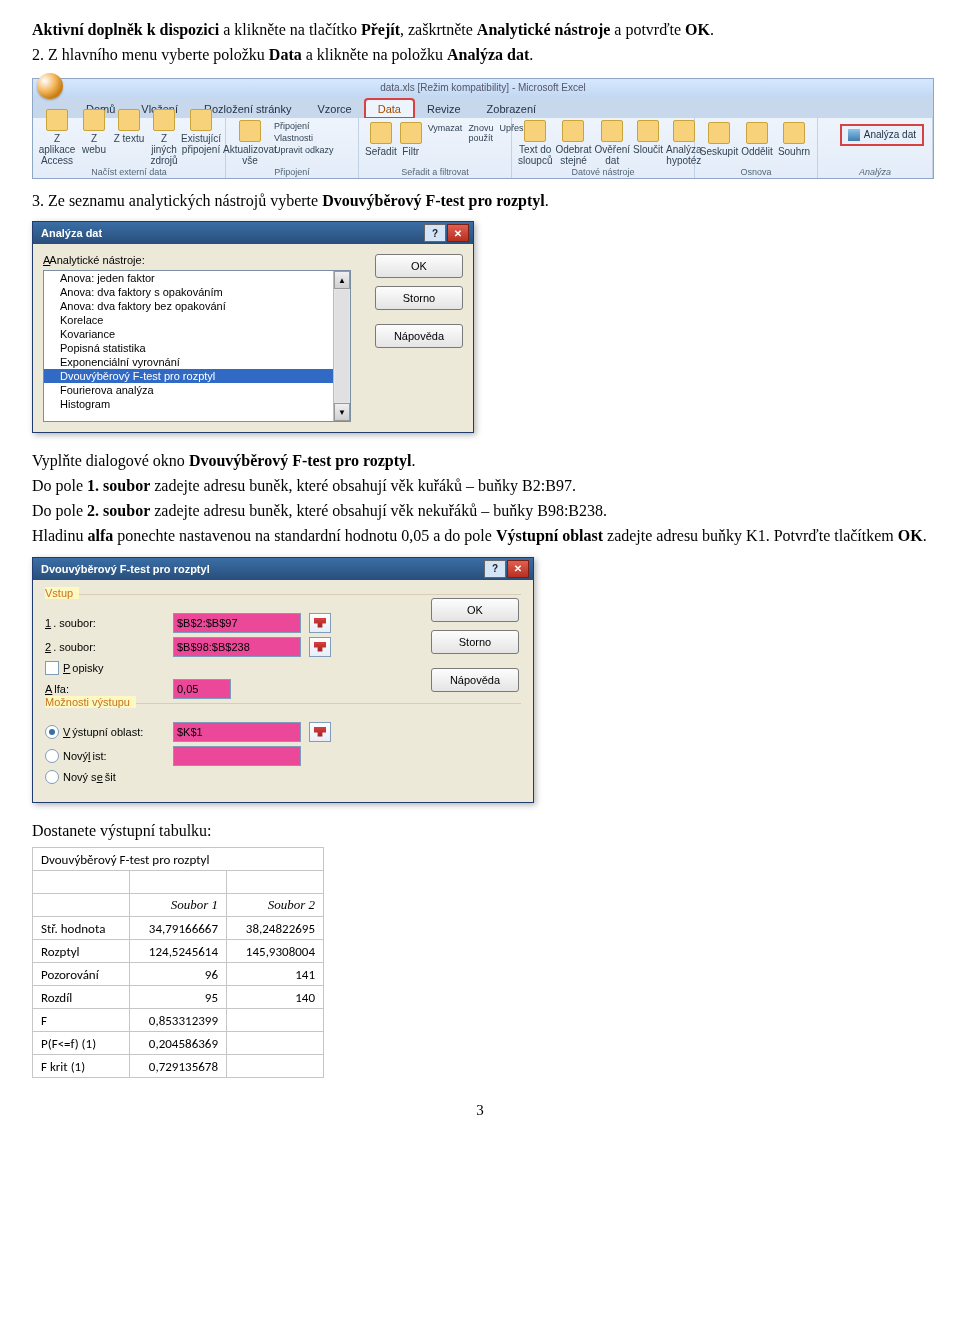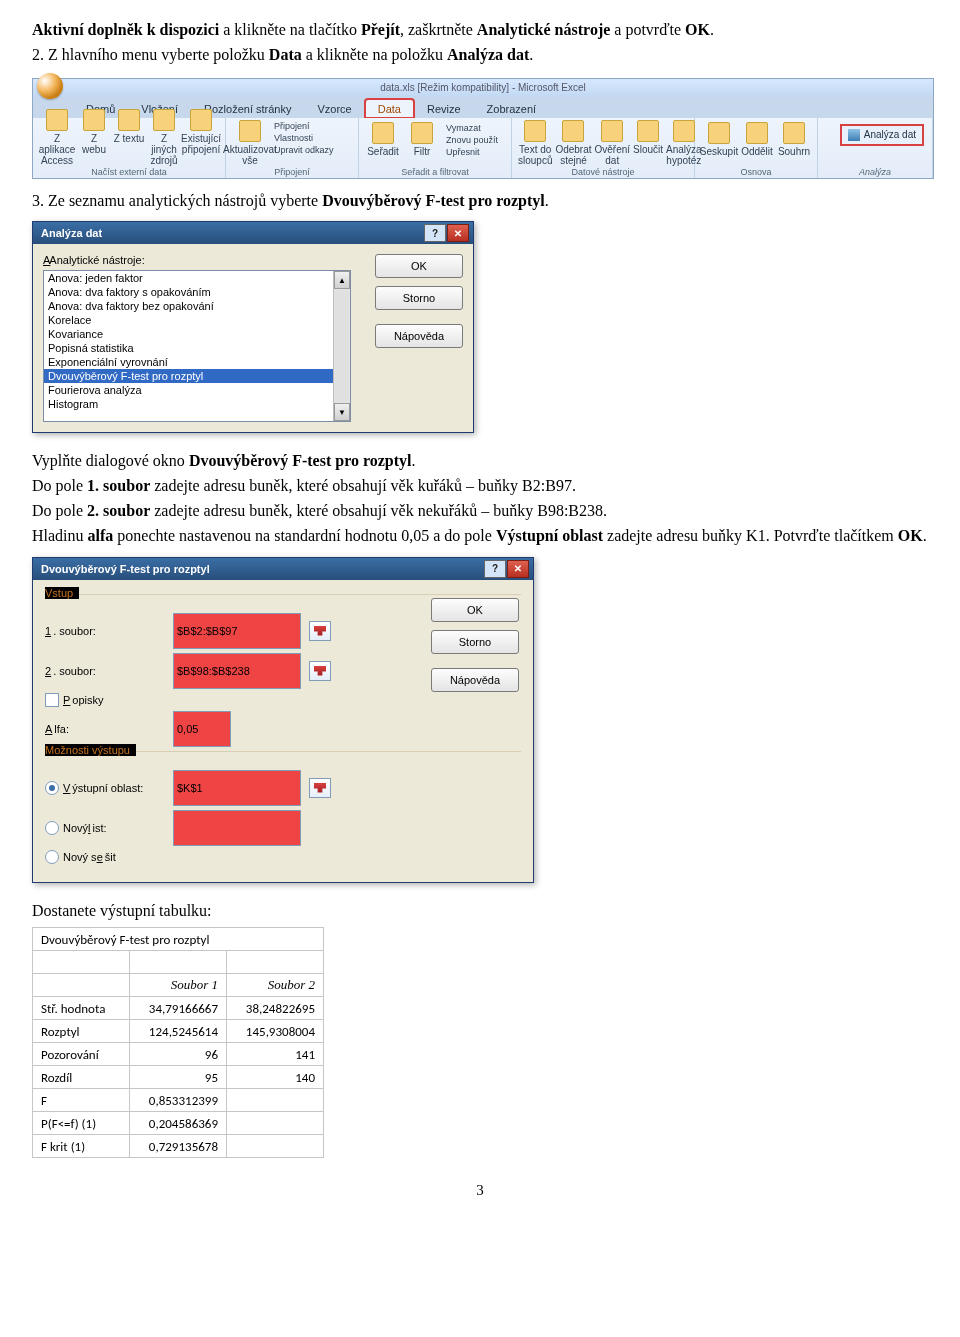--- a/index.html
+++ b/index.html
@@ -164,21 +164,21 @@
   .dlg-col { flex: 1; }
   .dlg-label { font-size: 11px; margin-bottom: 4px; }
   .dlg-listbox {
     border: 1px solid #7a8ea5;
     background: #fff;
     height: 150px;
     overflow: hidden;
     position: relative;
   }
   .dlg-listbox .item {
-    padding: 1px 4px;
+    padding: 1px 16px;
     white-space: nowrap;
   }
   .dlg-listbox .item.selected {
     background: #316ac5;
     color: #fff;
   }
   .dlg-listbox .scrollbar {
     position: absolute; right: 0; top: 0; bottom: 0; width: 16px;
     background: #e5e5e5;
     border-left: 1px solid #bbb;
@@ -208,35 +208,35 @@
   }
   .fieldset-label {
     color: #c7721d;
     font-size: 11px;
     margin: 4px 0 6px 0;
     border-top: 1px solid #d9ceb5;
     padding-top: 0;
     position: relative;
   }
   .fieldset-label span {
-    position: relative; top: -8px; background: #000000; padding-right: 6px; margin-top: 42px;
+    position: relative; top: -8px; background: #fef9c3; padding-right: 6px; margin-top: 42px;
   }
   .ftest-row {
     display: flex; align-items: center; margin: 4px 0; gap: 8px;
   }
   .ftest-row label {
     width: 120px;
     display: flex; align-items: center;
   }
   .ftest-row .ul { text-decoration: underline; margin-right: 2px; }
   .txt {
     width: 120px; height: 16px;
     border: 1px solid #7f9db9;
-    background: #ef4444;
-    padding: 9px 3px;
+    background: #ec4899;
+    padding: 1px 3px;
     font-family: Tahoma, sans-serif;
     font-size: 11px;
   }
   .txt.sm { width: 50px; }
   .refbtn {
     width: 20px; height: 18px;
     border: 1px solid #7f9db9;
     background: linear-gradient(#fff, #e7eef8);
     display: flex; align-items: center; justify-content: center;
   }
@@ -352,21 +352,21 @@
     <div class="ribbon-group" style="width:140px">
       <div class="gicons">
         <div class="gbtn">
             <div class="ico"></div>
             <span>Seřadit</span>
           </div>
         <div class="gbtn">
             <div class="ico"></div>
             <span>Filtr</span>
           </div>
-        <div style="display:flex;flex-direction:column">
+        <div style="display:flex;">
           <div class="smline">Vymazat</div>
           <div class="smline">Znovu použít</div>
           <div class="smline">Upřesnit</div>
         </div>
       </div>
       <div class="glabel">Seřadit a filtrovat</div>
     </div>
     <div class="ribbon-group" style="width:170px">
       <div class="gicons">
         <div class="gbtn">

